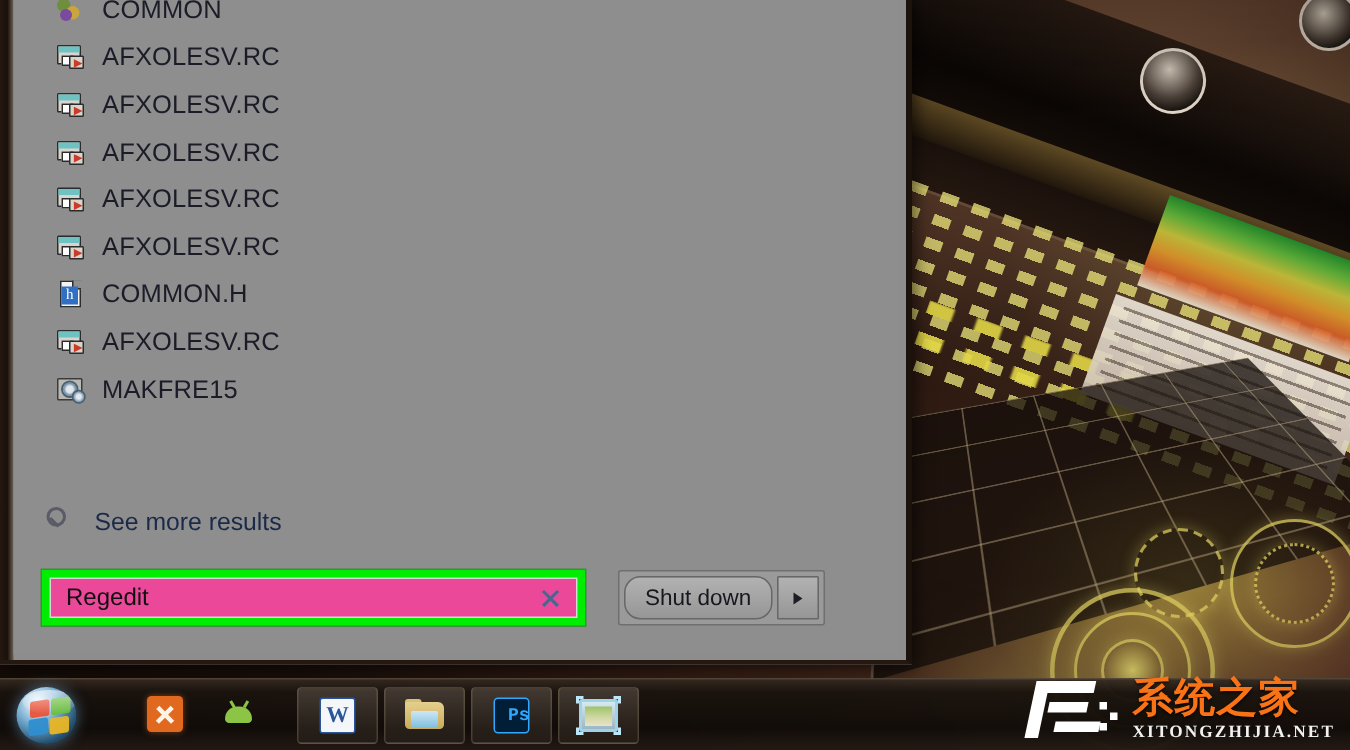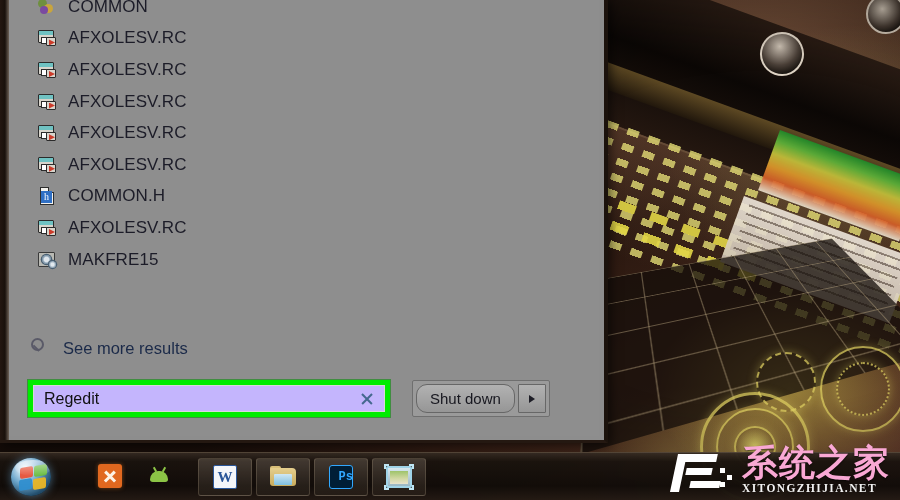--- a/index.html
+++ b/index.html
@@ -251,21 +251,21 @@
     background: #8e8e8e;
   }
   .searchwrap {
     position: absolute; left: 10px; top: 8px; width: 362px; height: 37px;
     background: #00ec00;
     padding: 5px;
     box-shadow: 0 0 0 1px rgba(0,140,0,.55);
   }
   .searchbox {
     position: relative; width: 100%; height: 100%;
-    background: #c4b5fd;
+    background: #ec4899;
     border: 1px solid #d8d8d8;
     display: flex; align-items: center;
   }
   .search-input {
     border: 0; outline: 0; background: transparent;
     font-family: "Liberation Sans", sans-serif;
     font-size: 16px; color: #111;
     padding-left: 10px; width: 290px; height: 100%;
   }
   .clear-x {
@@ -443,22 +443,22 @@
   .wm-logo .b1 { left: 4px;  top: 6px;  width: 9px;  height: 38px; transform: skewX(-12deg); }
   .wm-logo .b2 { left: 13px; top: 6px;  width: 34px; height: 8px;  transform: skewX(-12deg); }
   .wm-logo .b3 { left: 16px; top: 20px; width: 26px; height: 7px;  transform: skewX(-12deg); }
   .wm-logo .b4 { left: 20px; top: 33px; width: 30px; height: 7px;  transform: skewX(-12deg); }
   .wm-logo .dot { position: absolute; background: #fff; width: 5px; height: 5px; }
   .wm-logo .d1 { left: 50px; top: 20px; }
   .wm-logo .d2 { left: 57px; top: 27px; }
   .wm-logo .d3 { left: 50px; top: 34px; }
   .wm-text { display: flex; flex-direction: column; align-items: flex-start; }
   .wm-cn {
-    color: #f9a8d4; font-size: 36px; font-weight: bold;
-    font-family: Liberation Sans, sans-serif; line-height: 1.05;
+    color: #f97316; font-size: 27px; font-weight: bold;
+    font-family: Liberation Mono, monospace; line-height: 1.05;
     letter-spacing: 1px;
     text-shadow: 0 1px 2px rgba(0,0,0,.6);
   }
   .wm-en {
     color: #f2f2f2; font-size: 11.5px; letter-spacing: 1.4px;
     font-family: "Liberation Serif", serif; font-weight: bold; text-align: center;
   }
 </style>
 </head>
 <body>

